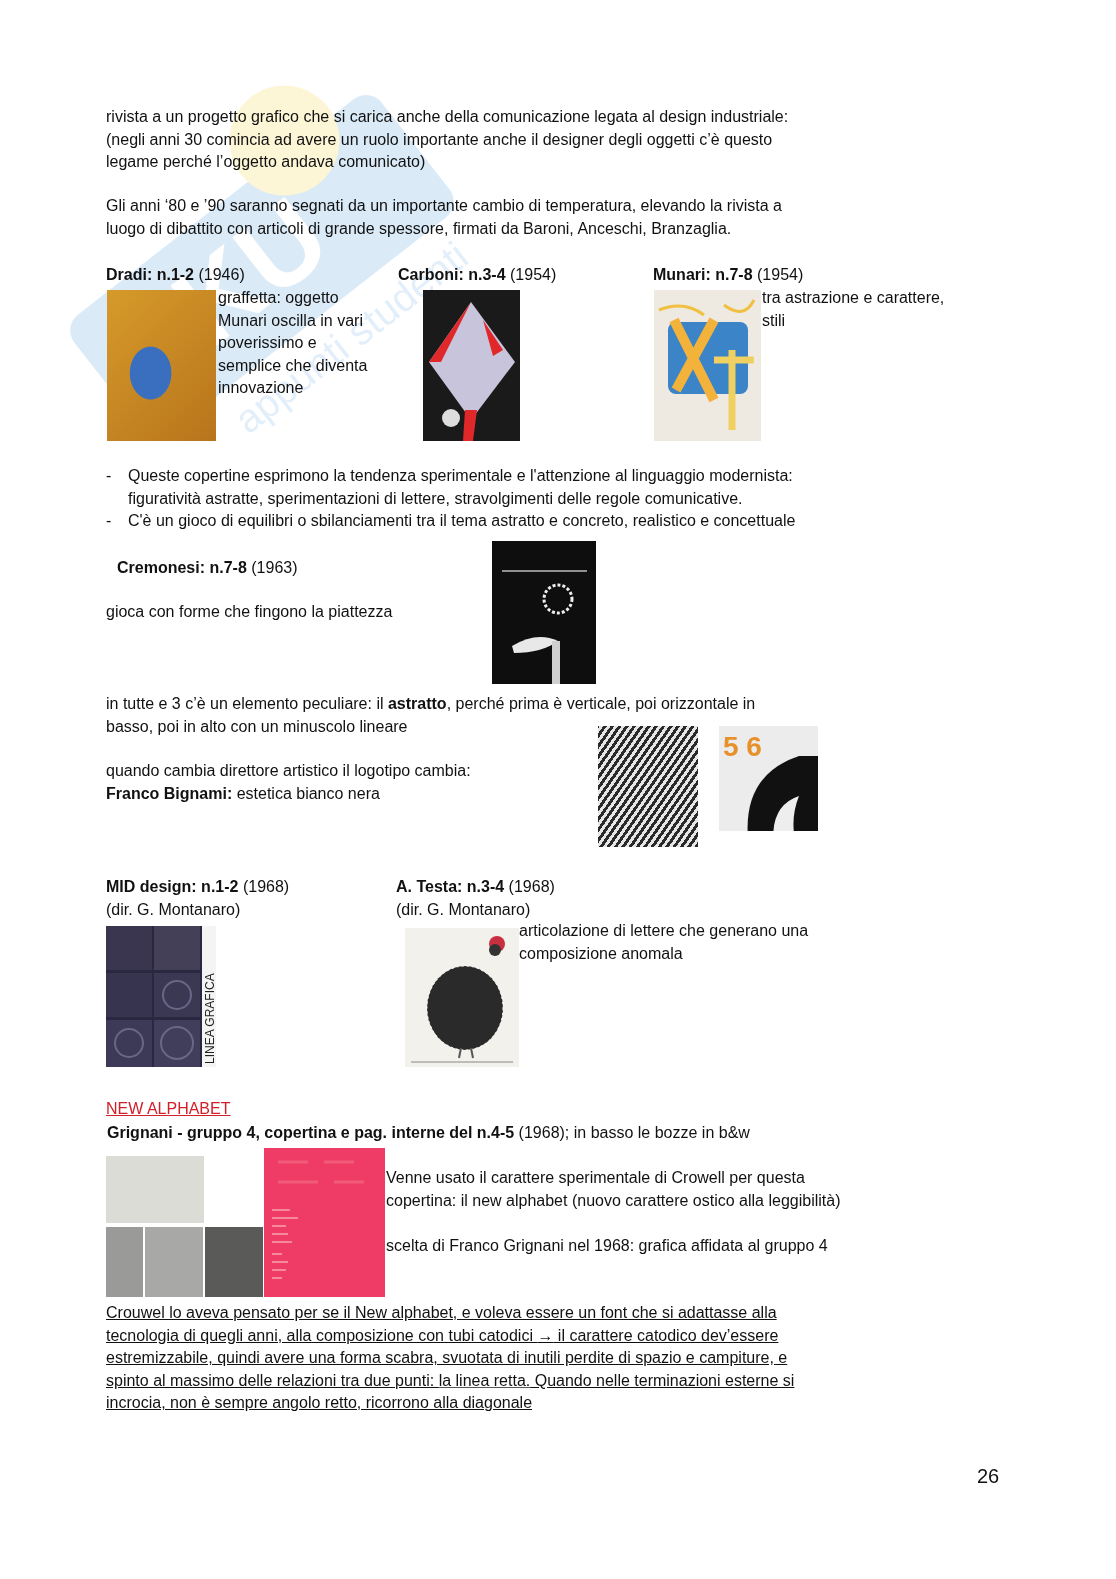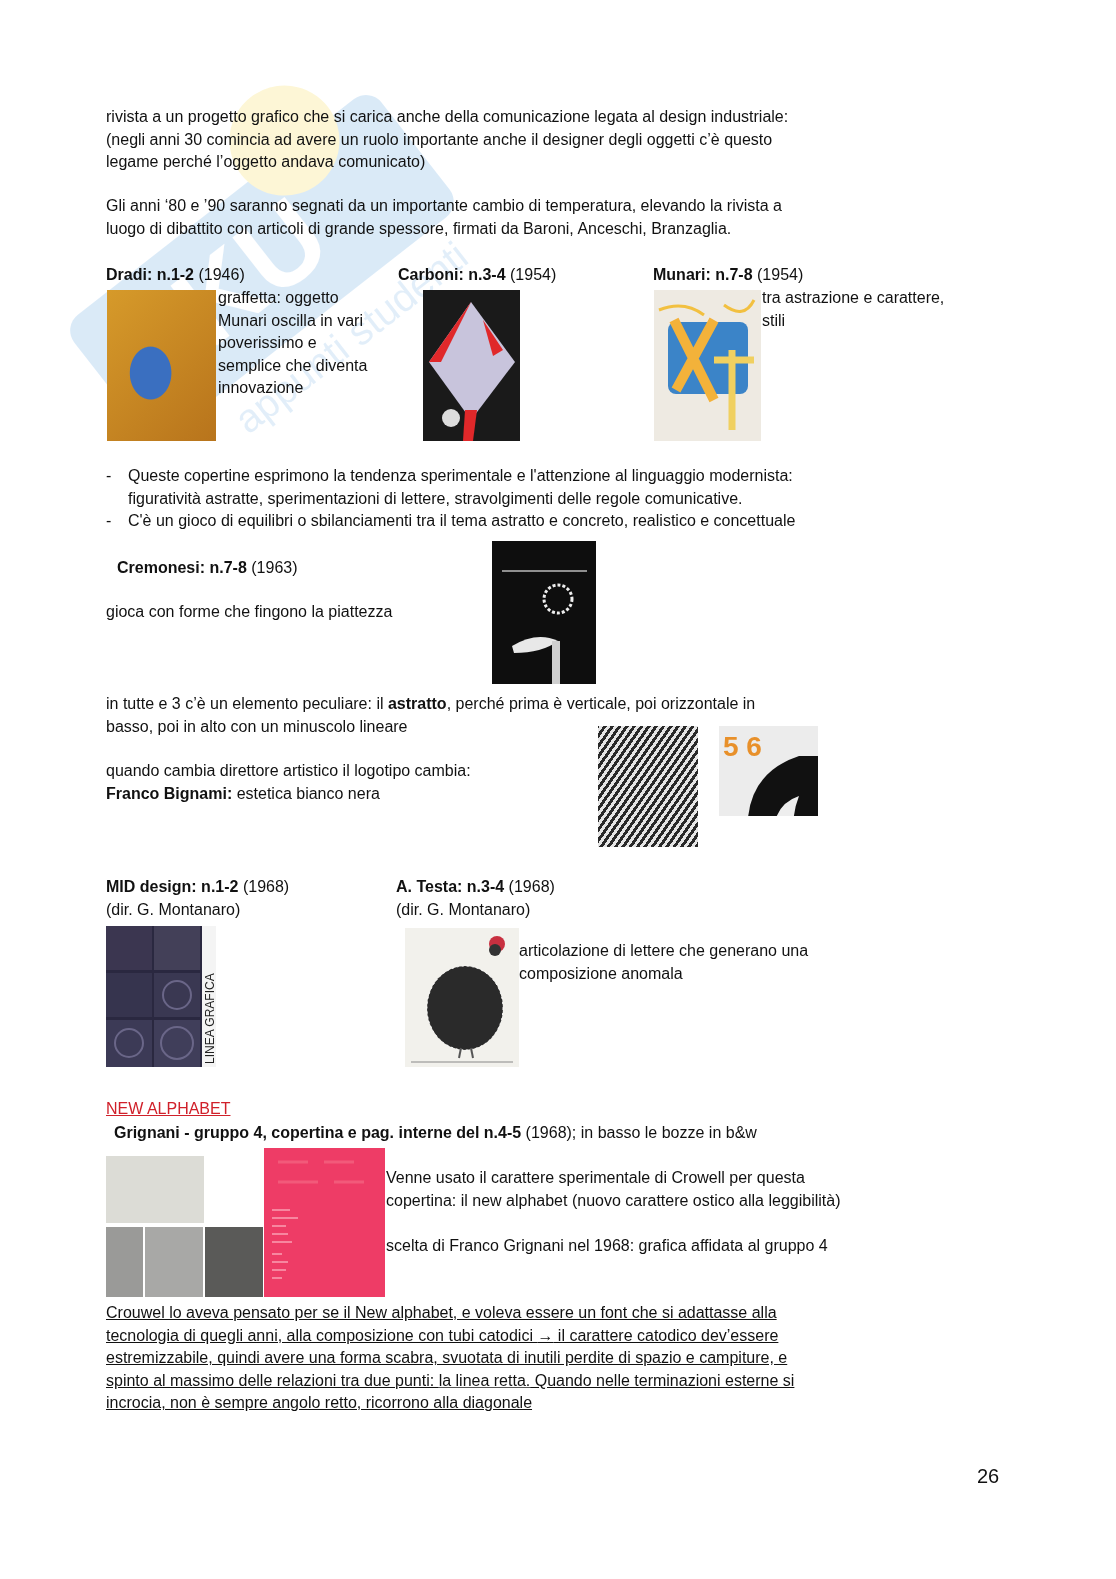--- a/index.html
+++ b/index.html
@@ -126,21 +126,21 @@
 
 <div class="abs txt" style="left:106px; top:693px;">
   <div><span>in tutte e 3 c’è un elemento peculiare: il </span><span class="b">astratto</span><span>, perché prima è verticale, poi orizzontale in</span></div>
   <div>basso, poi in alto con un minuscolo lineare</div>
 </div>
 <div class="abs txt" style="left:106px; top:760px;">
   <div>quando cambia direttore artistico il logotipo cambia:</div>
   <div><span class="b">Franco Bignami:</span><span> estetica bianco nera</span></div>
 </div>
 <div class="img bign1" style="left:598px; top:726px; width:100px; height:121px;"></div>
-<div class="img bign2" style="left:719px; top:726px; width:99px; height:90px;">
+<div class="img bign2" style="left:719px; top:726px; width:99px; height:105px;">
   <svg width="99" height="121" viewBox="0 0 99 121">
     <text x="4" y="30" font-size="28" font-weight="bold" fill="#e8902a" font-family="Liberation Sans, sans-serif">5 6</text>
     <path d="M30 121 Q20 50 80 30 L99 30 L99 121 Z" fill="#111"></path>
     <path d="M55 121 Q50 80 80 70 Q70 95 78 121 Z" fill="#eee"></path>
   </svg>
 </div>
 
 <div class="abs txt" style="left:106px; top:876px;">
   <div><span class="b">MID design: n.1-2</span><span> (1968)</span></div>
   <div>(dir. G. Montanaro)</div>
@@ -169,27 +169,27 @@
   <svg width="114" height="139" viewBox="0 0 114 139">
     <ellipse cx="60" cy="80" rx="38" ry="42" fill="#2a2a2a"></ellipse>
     <ellipse cx="60" cy="80" rx="38" ry="42" fill="none" stroke="#fff" stroke-width="1" stroke-dasharray="2 3"></ellipse>
     <circle cx="92" cy="16" r="8" fill="#c83040"></circle>
     <circle cx="90" cy="22" r="6" fill="#333"></circle>
     <line x1="56" y1="120" x2="54" y2="130" stroke="#555" stroke-width="2"></line>
     <line x1="66" y1="120" x2="68" y2="130" stroke="#555" stroke-width="2"></line>
     <line x1="6" y1="134" x2="108" y2="134" stroke="#888" stroke-width="1"></line>
   </svg>
 </div>
-<div class="abs txt" style="left:519px; top:920px;margin-top:20px;">
+<div class="abs txt" style="left:519px; top:920px;">
   <div>articolazione di lettere che generano una</div>
   <div>composizione anomala</div>
 </div>
 
 <div class="abs txt red" style="left:106px; top:1098px;text-decoration:underline;">NEW ALPHABET</div>
-<div class="abs txt" style="left:114px; top:1122px;">
+<div class="abs txt" style="left:107px; top:1122px;">
   <span class="b">Grignani - gruppo 4, copertina e pag. interne del n.4-5</span><span> (1968); in basso le bozze in b&amp;w</span>
 </div>
 
 <div class="img grig-a" style="left:106px; top:1156px; width:98px; height:67px;"></div>
 <div class="img grig-b" style="left:106px; top:1227px; width:37px; height:70px;"></div>
 <div class="img grig-c" style="left:145px; top:1227px; width:58px; height:70px;"></div>
 <div class="img grig-d" style="left:205px; top:1227px; width:58px; height:70px;"></div>
 <div class="img grig-pink" style="left:264px; top:1148px; width:121px; height:149px;">
   <svg width="121" height="149" viewBox="0 0 121 149">
     <g fill="none" stroke="#ffd0d8" stroke-width="1.2">

